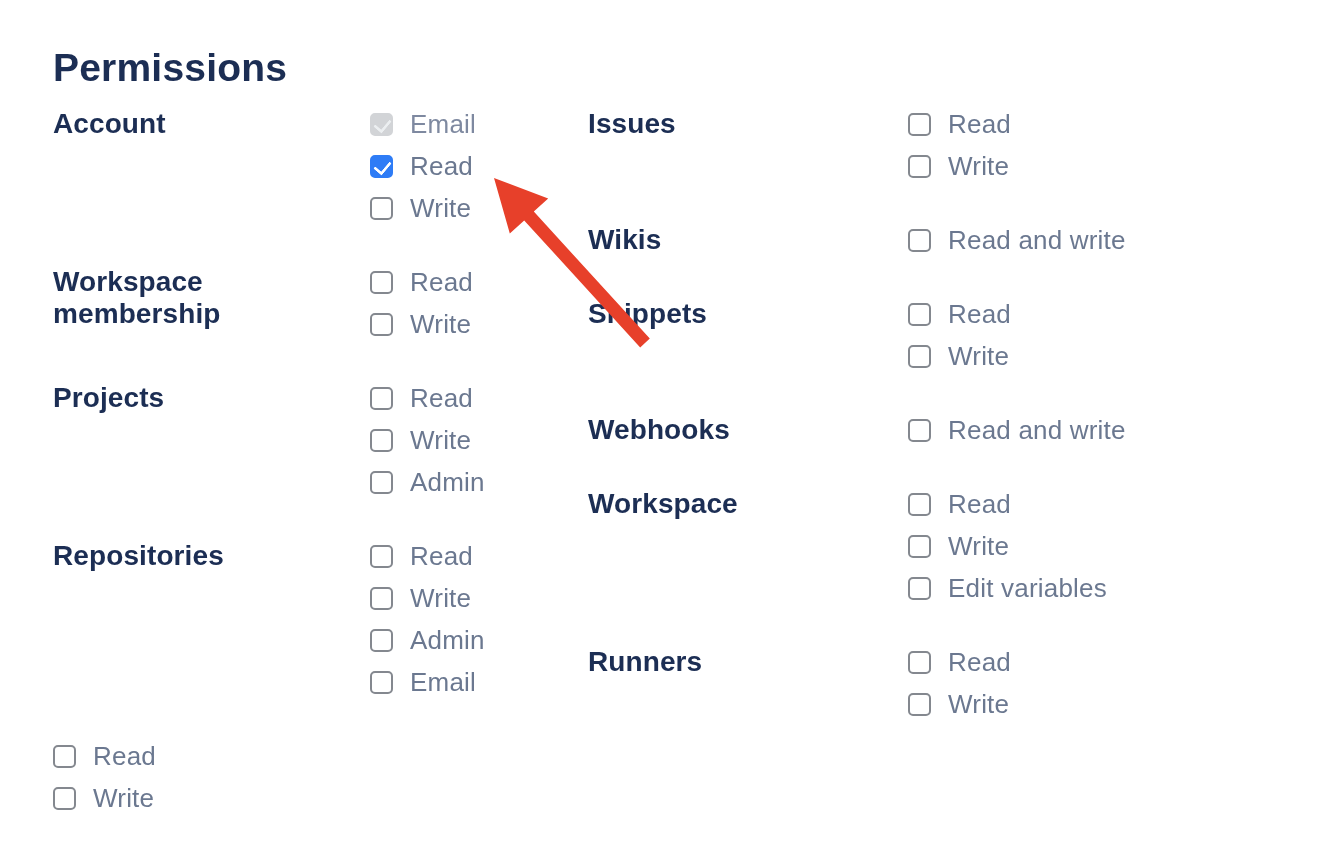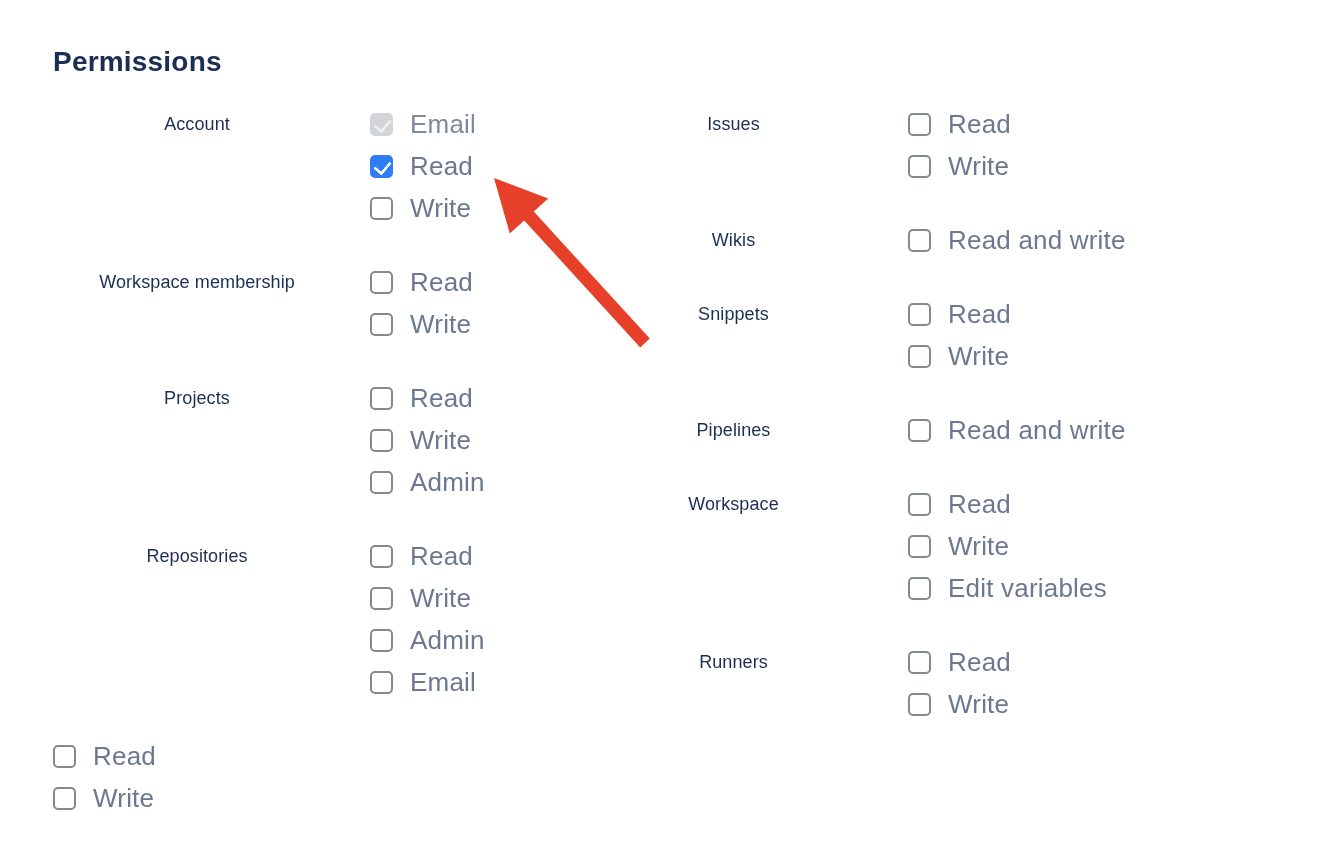--- a/index.html
+++ b/index.html
@@ -18,42 +18,42 @@
     position:relative;
     background:#ffffff;
     font-family:"Liberation Sans","DejaVu Sans",sans-serif;
     overflow:hidden;
     -webkit-font-smoothing:antialiased;
   }
   .page-title{
     position:absolute;
     left:53px;
     top:46px;
-    font-size:28px;
+    font-size:39px;
     font-weight:bold;
     color:var(--navy);
     letter-spacing:0.2px;
   }
   .perm-col{
     position:absolute;
     top:103px;
   }
   .perm-col.left{left:53px;}
   .perm-col.left .group-label{width:288px;}
   .perm-col.right{left:588px;}
   .perm-col.right .group-label{width:291px;}
   .group{
     display:flex;
     align-items:flex-start;
     margin-bottom:32px;
   }
   .group-label{
-    text-align:center;
-    font-size:18px;
-    font-weight:normal;
+    text-align:left;
+    font-size:28px;
+    font-weight:bold;
     color:var(--navy);
     line-height:32px;
     padding-top:5px;
     margin-right:29px;
     letter-spacing:0.1px;
   }
   .options{
     display:flex;
     flex-direction:column;
   }
@@ -250,21 +250,21 @@
   </label>
 
   <label class="option">
     <span class="checkbox"></span>
     <span class="option-label">Write</span>
   </label>
 </div>
   </div>
 
   <div class="group">
-    <div class="group-label">Pipelines</div>
+    <div class="group-label">Webhooks</div>
     <div class="options">
   <label class="option">
     <span class="checkbox"></span>
     <span class="option-label">Read and write</span>
   </label>
 </div>
   </div>
 
   <div class="group">
     <div class="group-label">Workspace</div>

